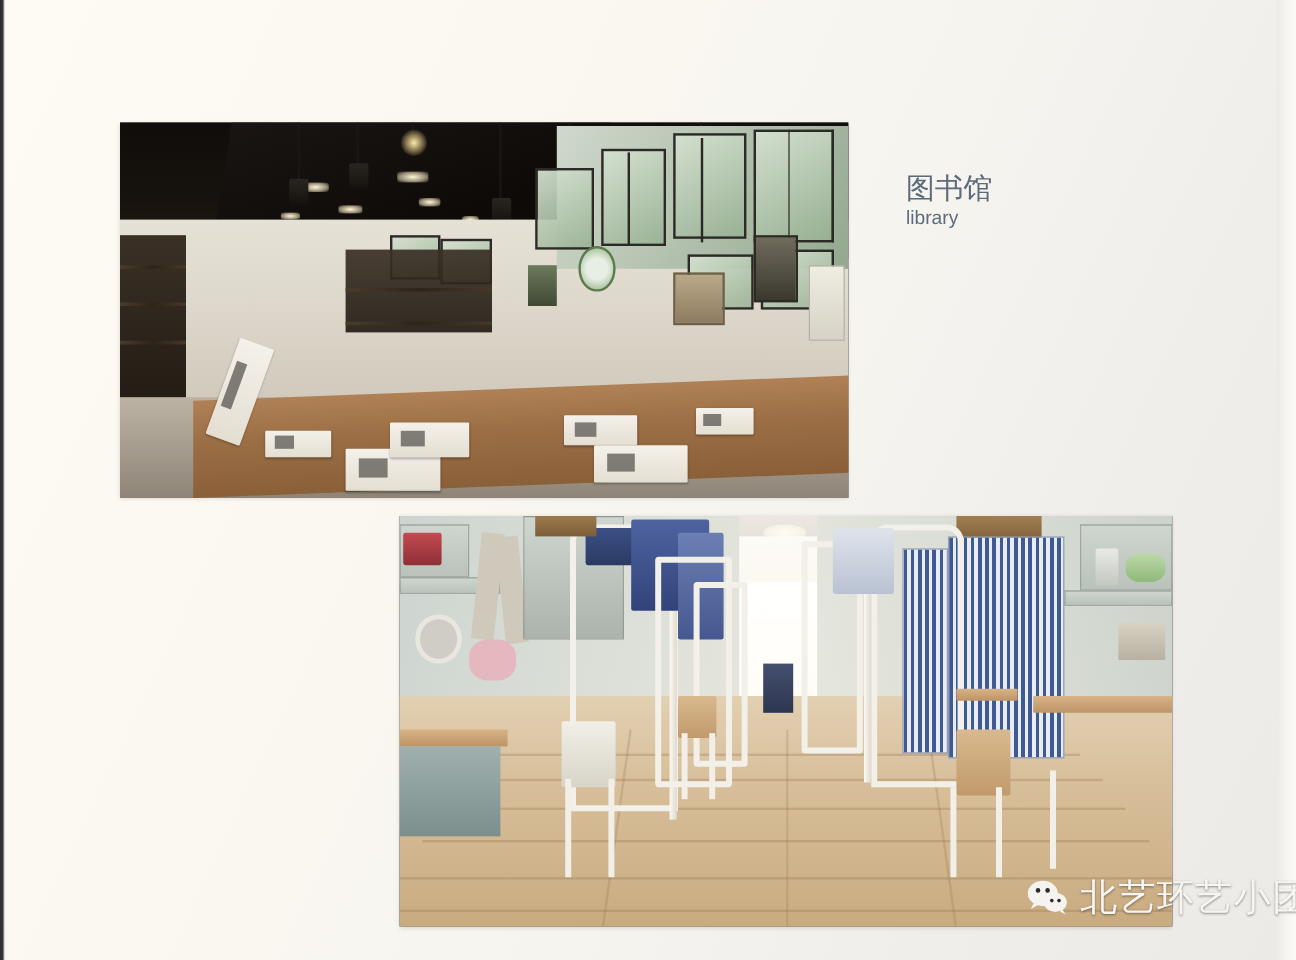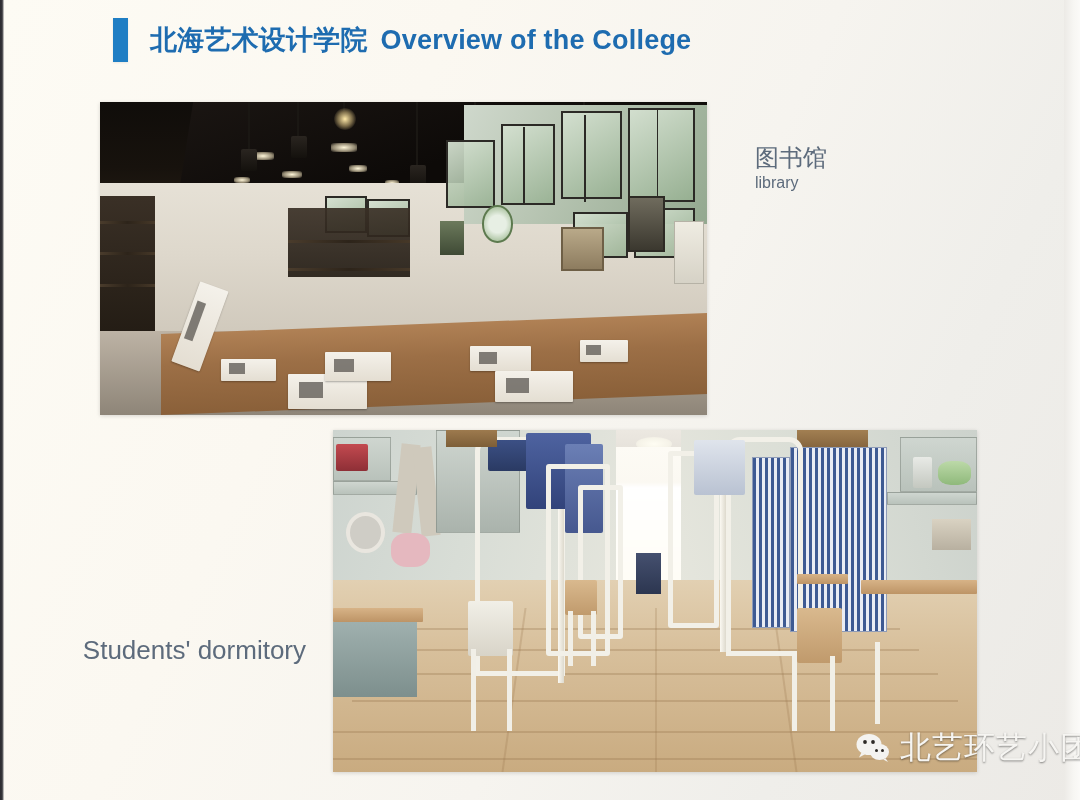--- a/index.html
+++ b/index.html
@@ -289,26 +289,20 @@
   }
 </style>
 </head>
 <body>
 
 <div id="slide">
 
   <div class="edge-left"></div>
   <div class="edge-right"></div>
 
-  <div class="title-row">
-    <div class="title-bar"></div>
-    <div class="title-text">
-      <span class="title-cn">北海艺术设计学院</span><span class="title-en">Overview of the College</span>
-    </div>
-  </div>
 
   <div class="photo" id="photo-library">
     <div class="ph-scene">
 
       <div class="lib-ceiling"></div>
       <div class="lib-ceil-slope"></div>
 
       <div class="ceil-light" style="left:38%;top:13%;width:26px;height:9px;"></div>
       <div class="ceil-light" style="left:25%;top:16%;width:22px;height:8px;"></div>
       <div class="ceil-light" style="left:30%;top:22%;width:20px;height:7px;"></div>
@@ -519,21 +513,20 @@
       <div style="position:absolute;left:47%;top:36%;width:4%;height:12%;background:linear-gradient(to bottom,#45506f,#2c3650);"></div>
     </div>
   </div>
 
   <div class="caption" id="caption-library">
     <span class="cap-cn">图书馆</span>
     <span class="cap-en">library</span>
   </div>
 
   <div class="caption" id="caption-dorm">
-    <span class="cap-en">Students' dormitory</span>
   </div>
 
   <div id="watermark">
     <span class="wechat-icon">
       <svg width="36" height="36" viewBox="0 0 36 36">
         <ellipse cx="14" cy="14.5" rx="12.5" ry="10.5" fill="#f4f3f0"></ellipse>
         <path d="M6.5 22.5 L4 27.5 L10 24.2 Z" fill="#f4f3f0"></path>
         <circle cx="10" cy="12" r="1.9" fill="#2d2a26"></circle>
         <circle cx="18" cy="12" r="1.9" fill="#2d2a26"></circle>
         <ellipse cx="24.5" cy="22" rx="9.5" ry="8" fill="#f4f3f0"></ellipse>

